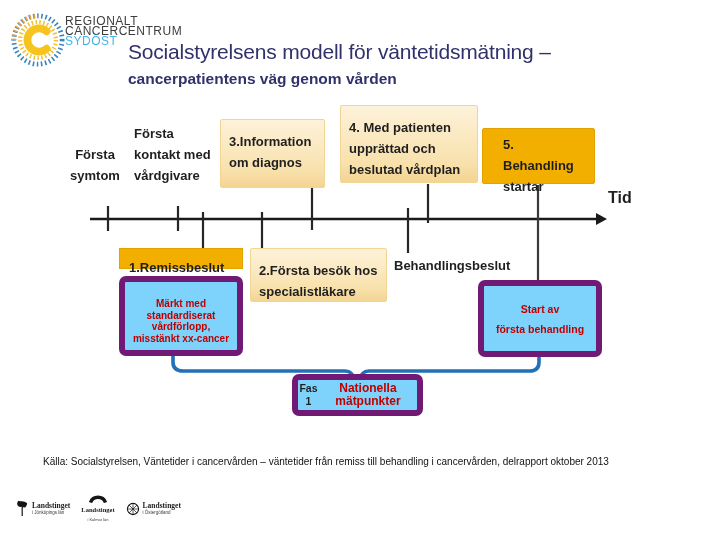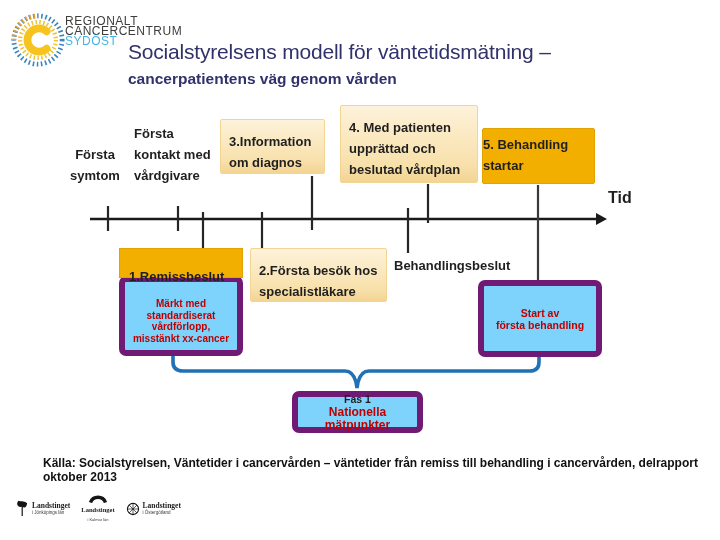--- a/index.html
+++ b/index.html
@@ -22,40 +22,40 @@
   .dlab{font-size:13px;font-weight:600;line-height:21px;color:#1f1f1f;}
   .lbl-symtom{left:66px;top:144px;width:58px;text-align:center;}
   .lbl-kontakt{left:134px;top:123px;width:84px;}
   .tid{left:608px;top:189px;font-size:16px;font-weight:600;}
 
   .cream{
     background:linear-gradient(180deg,#fdf2da 0%,#f8e0aa 78%,#f3d492 100%);
     border:1px solid #f2d494;border-radius:2px;box-sizing:border-box;
     padding:11px 8px;
   }
-  .box3{left:220px;top:119px;width:105px;height:55px;}
+  .box3{left:220px;top:119px;width:105px;height:69px;}
   .box4{left:340px;top:105px;width:138px;height:78px;}
   .gold{background:#f2af00;border:1px solid #e2a300;box-sizing:border-box;}
-  .box5{left:482px;top:128px;width:113px;height:56px;padding:5px 0;border-radius:2px;}
+  .box5{left:482px;top:128px;width:113px;height:56px;padding:5px 20px;border-radius:2px;}
 
-  .box1-header{left:119px;top:248px;width:124px;height:30px;padding:17px 0 0 9px;z-index:2;}
+  .box1-header{left:119px;top:248px;width:124px;height:21px;padding:8px 0 0 9px;z-index:2;}
   .graybox{background:#7dd3fc;border:6px solid #701a75;border-radius:7px;box-sizing:border-box;}
   .box1-gray{left:119px;top:276px;width:124px;height:80px;padding-top:16px;text-align:center;}
   .rednote{color:#c00000;font-weight:bold;font-size:10px;line-height:11.5px;}
   .box2{left:250px;top:248px;width:137px;height:54px;}
   .lbl-behandlingsbeslut{left:394px;top:255px;width:130px;}
   .box-start{left:478px;top:280px;width:124px;height:77px;display:flex;align-items:center;justify-content:center;text-align:center;}
-  .box-start .rednote{font-size:10.5px;line-height:12px;}
+  .box-start .rednote{font-size:10.5px;line-height:20px;}
 
-  .fas1{left:292px;top:391px;width:131px;height:42px;display:flex;flex-direction:column;
+  .fas1{left:292px;top:374px;width:131px;height:42px;display:flex;
         align-items:center;justify-content:center;text-align:center;line-height:13px;}
   .fas1 .t{font-size:10.5px;font-weight:bold;color:#1f1f1f;}
   .fas1 .s{font-size:12px;font-weight:bold;color:#c00000;}
 
-  .source{left:43px;top:456px;width:660px;font-size:12px;font-weight:bold;color:#111;}
+  .source{left:43px;top:456px;width:660px;font-size:10px;font-weight:normal;color:#111;}
 
   
   .footer{left:16px;top:495px;display:flex;align-items:center;gap:11px;color:#1c1c1c;}
   .flogo{display:flex;align-items:center;gap:3px;}
   .fname{font-family:"Liberation Serif",serif;font-weight:bold;font-size:7.5px;line-height:8px;}
   .fsub{font-size:4.5px;line-height:5px;color:#3a3a3a;}
   .flogo-col{display:flex;flex-direction:column;align-items:center;}
   .flogo-col .fname{font-size:6.5px;}
   .flogo-col .fsub{font-size:4px;}
   .tcol{display:flex;flex-direction:column;}

